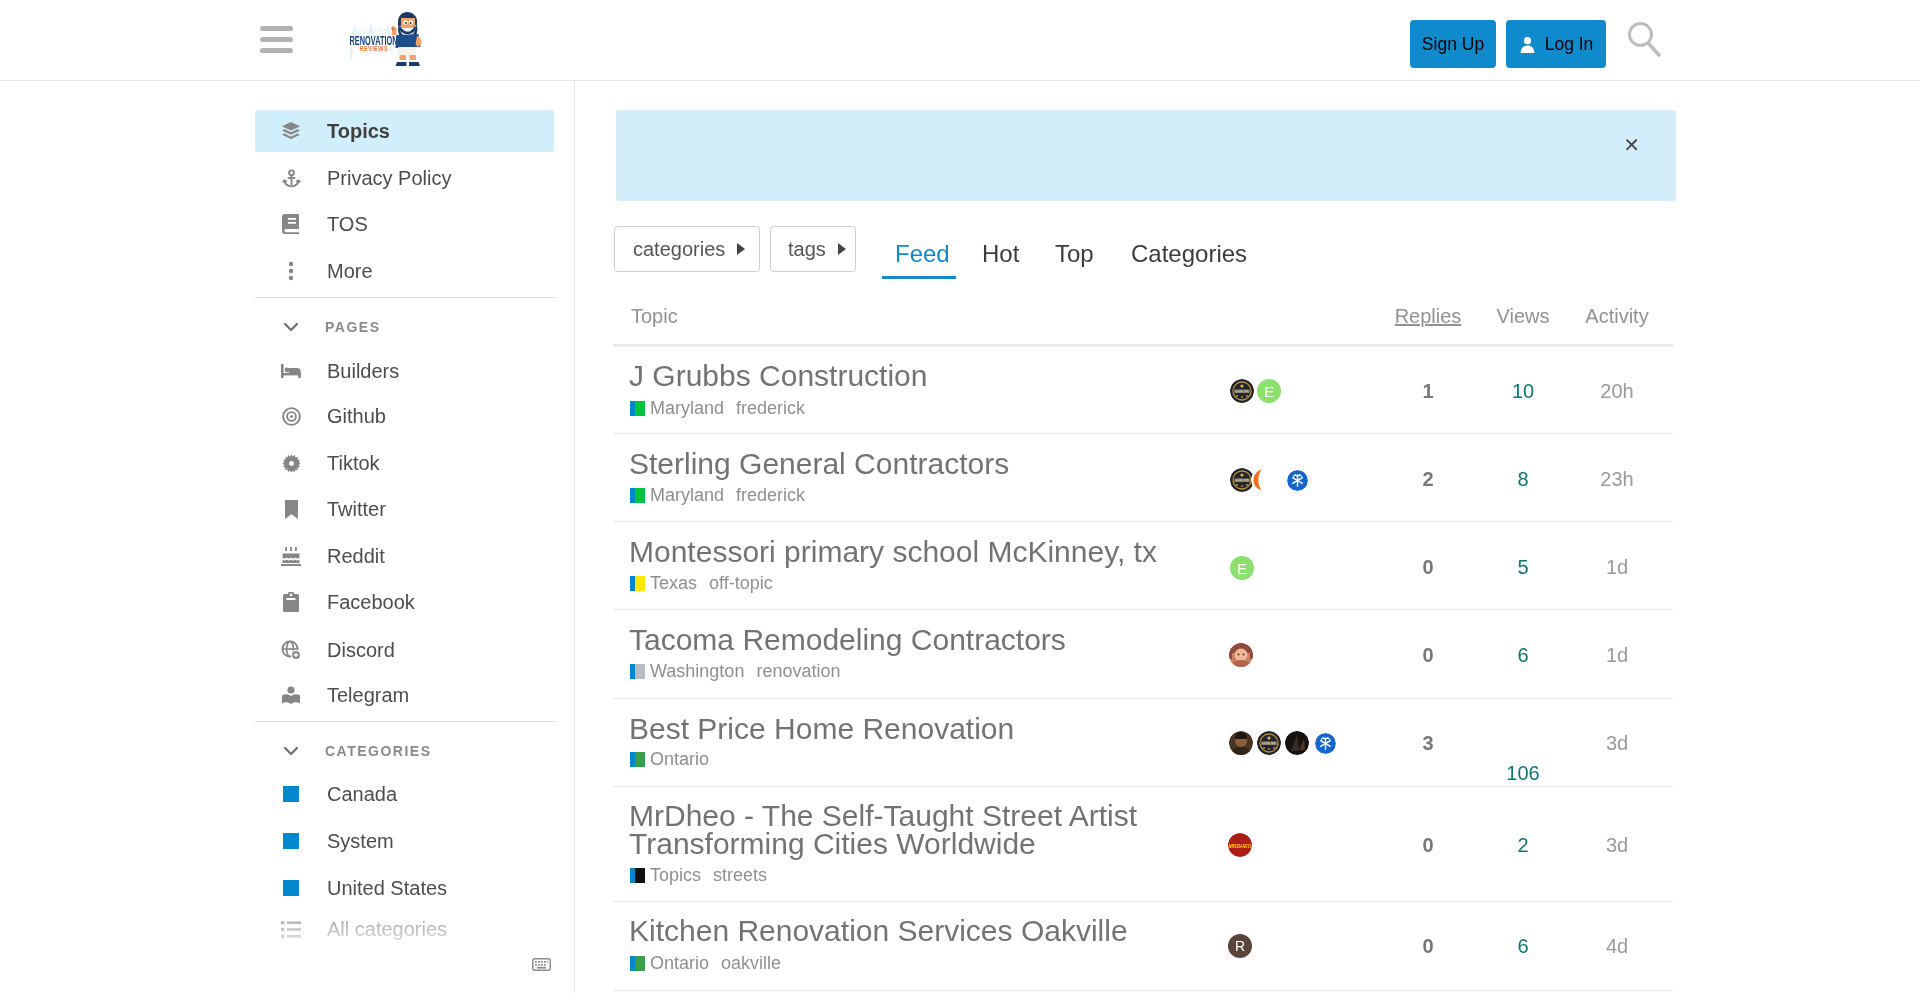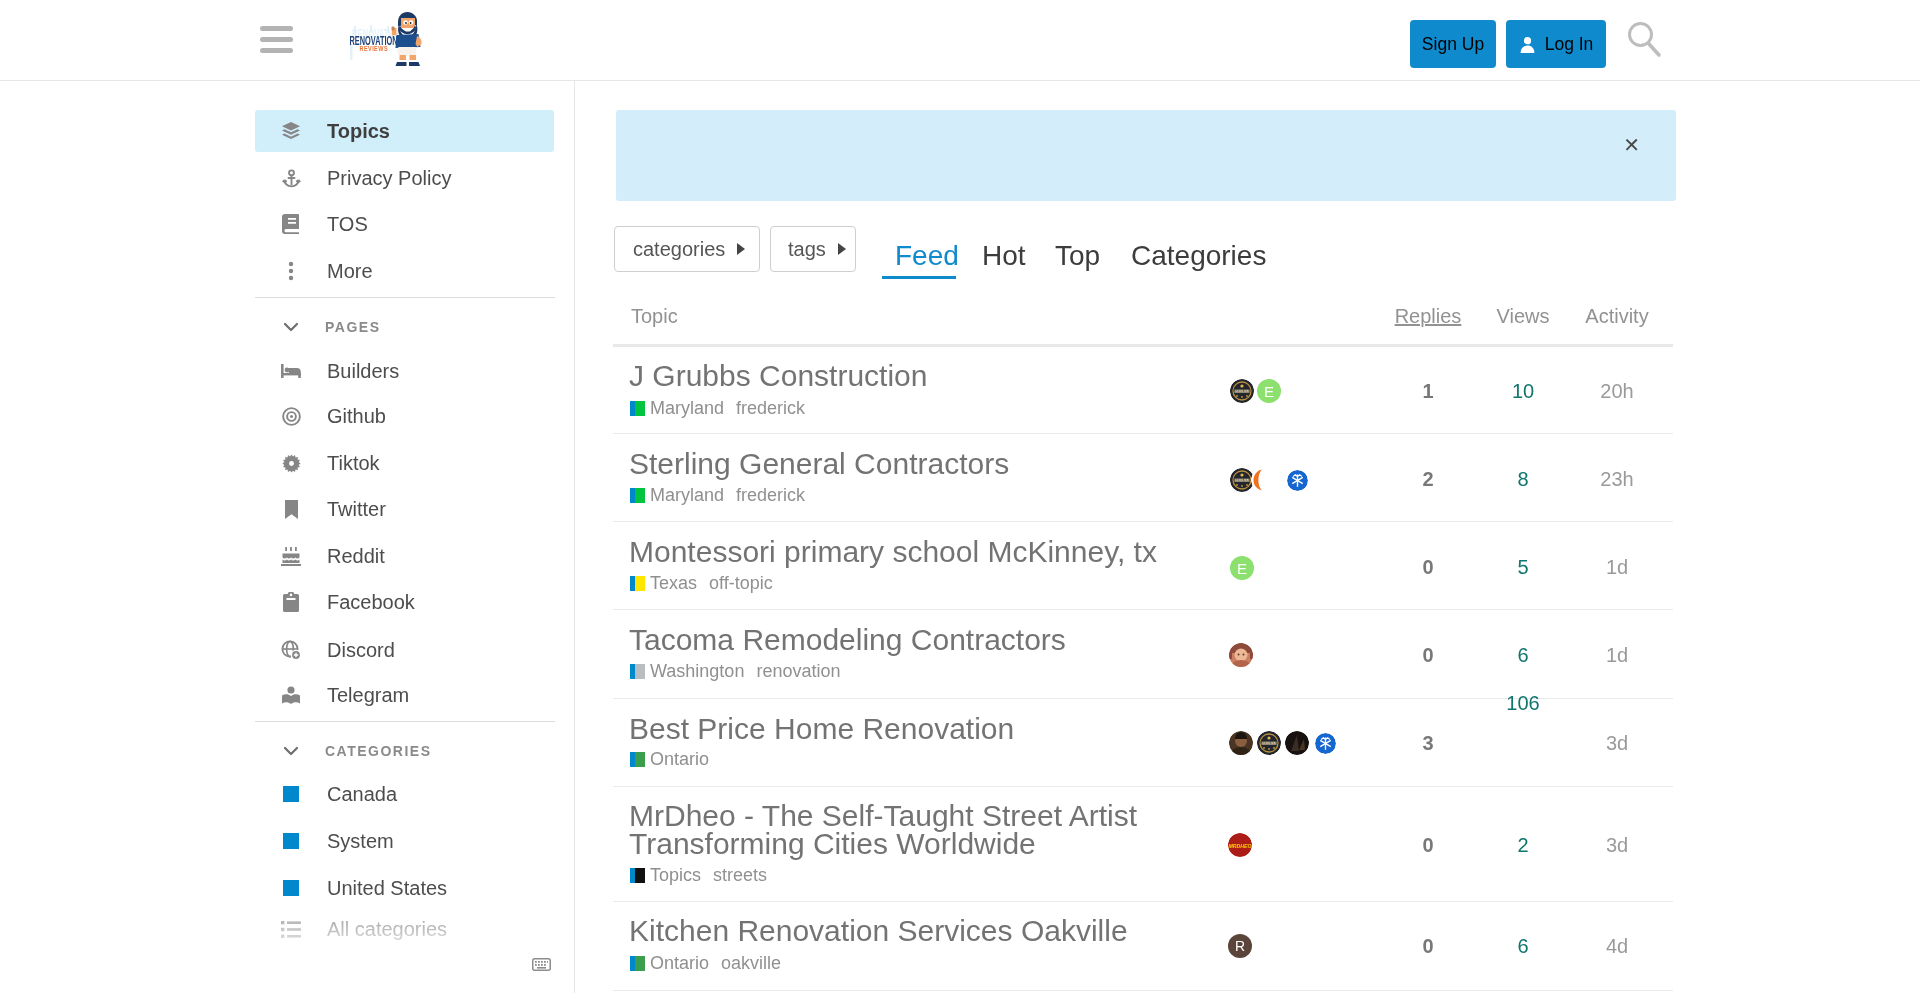--- a/index.html
+++ b/index.html
@@ -29,21 +29,21 @@
 #banner { position:absolute; left:616px; top:110px; width:1060px; height:91px;
   background:#d3eefa; border-radius:3px; }
 #banner .txt { position:absolute; left:20px; top:20px; width:885px; font-size:21px;
   line-height:27.5px; color:#333; }
 #banner .txt a { color:#0f8acd; font-weight:bold; text-decoration:none; }
 #banner .x { position:absolute; right:36px; top:23px; font-size:20px; color:#4a4a4a; }
 .fbox { position:absolute; top:226px; height:46px; border:1px solid #cfcfcf; border-radius:4px;
   display:flex; align-items:center; font-size:20px; color:#555; background:#fff; }
 .caret { display:inline-block; width:0; height:0; border-left:8px solid #444;
   border-top:6px solid transparent; border-bottom:6px solid transparent; margin-left:12px; }
-.navitem { position:absolute; top:240px; font-size:28px; color:#3c3c3c; }
+.navitem { position:absolute; top:240px; font-size:24px; color:#3c3c3c; }
 .navitem.active { color:#0f8acd; }
 #feedline { position:absolute; left:882px; top:276px; width:74px; height:3px; background:#0f8acd; }
 
 .th { position:absolute; font-size:20px; color:#929292; }
 .sep { position:absolute; left:613px; width:1060px; height:1px; background:#e9e9e9; }
 .title { position:absolute; left:629px; font-size:30px; color:#737373; line-height:28px; }
 .cats { position:absolute; left:630px; height:18px; display:flex; align-items:center; font-size:18px; color:#8f8f8f; }
 .cbadge { width:15px; height:15px; margin-right:5px; display:flex; }
 .cbadge .l { width:5px; height:15px; background:#0088cc; }
 .cbadge .r { width:10px; height:15px; }
@@ -443,21 +443,21 @@
   <svg class="av" style="left:1315px;top:733px;width:21px;height:21px" width="21" height="21" viewBox="0 0 24 24">
         <circle cx="12" cy="12" r="12" fill="#1666cf"></circle>
         <g stroke="#fff" stroke-width="1.6">
           <line x1="12" y1="5" x2="12" y2="19"></line>
           <line x1="6" y1="8.5" x2="18" y2="15.5"></line>
           <line x1="18" y1="8.5" x2="6" y2="15.5"></line>
         </g>
         <path d="M7 7.5 l2.5-2 2.5 2 2.5-2 2.5 2" stroke="#fff" stroke-width="1.3" fill="none"></path>
       </svg>
   <div class="num rep" style="left:1388px;top:732px">3</div>
-  <div class="num" style="left:1483px;top:692px">106</div>
+  <div class="num" style="left:1483px;top:762px">106</div>
   <div class="act" style="left:1577px;top:732px">3d</div>
   <div class="sep" style="top:786px"></div>
   <div class="title" style="top:802px;width:580px">MrDheo - The Self-Taught Street Artist Transforming Cities Worldwide</div>
   <div class="cats" style="top:866px">
         <div class="cbadge">
           <div class="l"></div>
           <div class="r" style="background:#111"></div>
         </div>
         <span>Topics</span>
         <span class="tag">streets</span>

